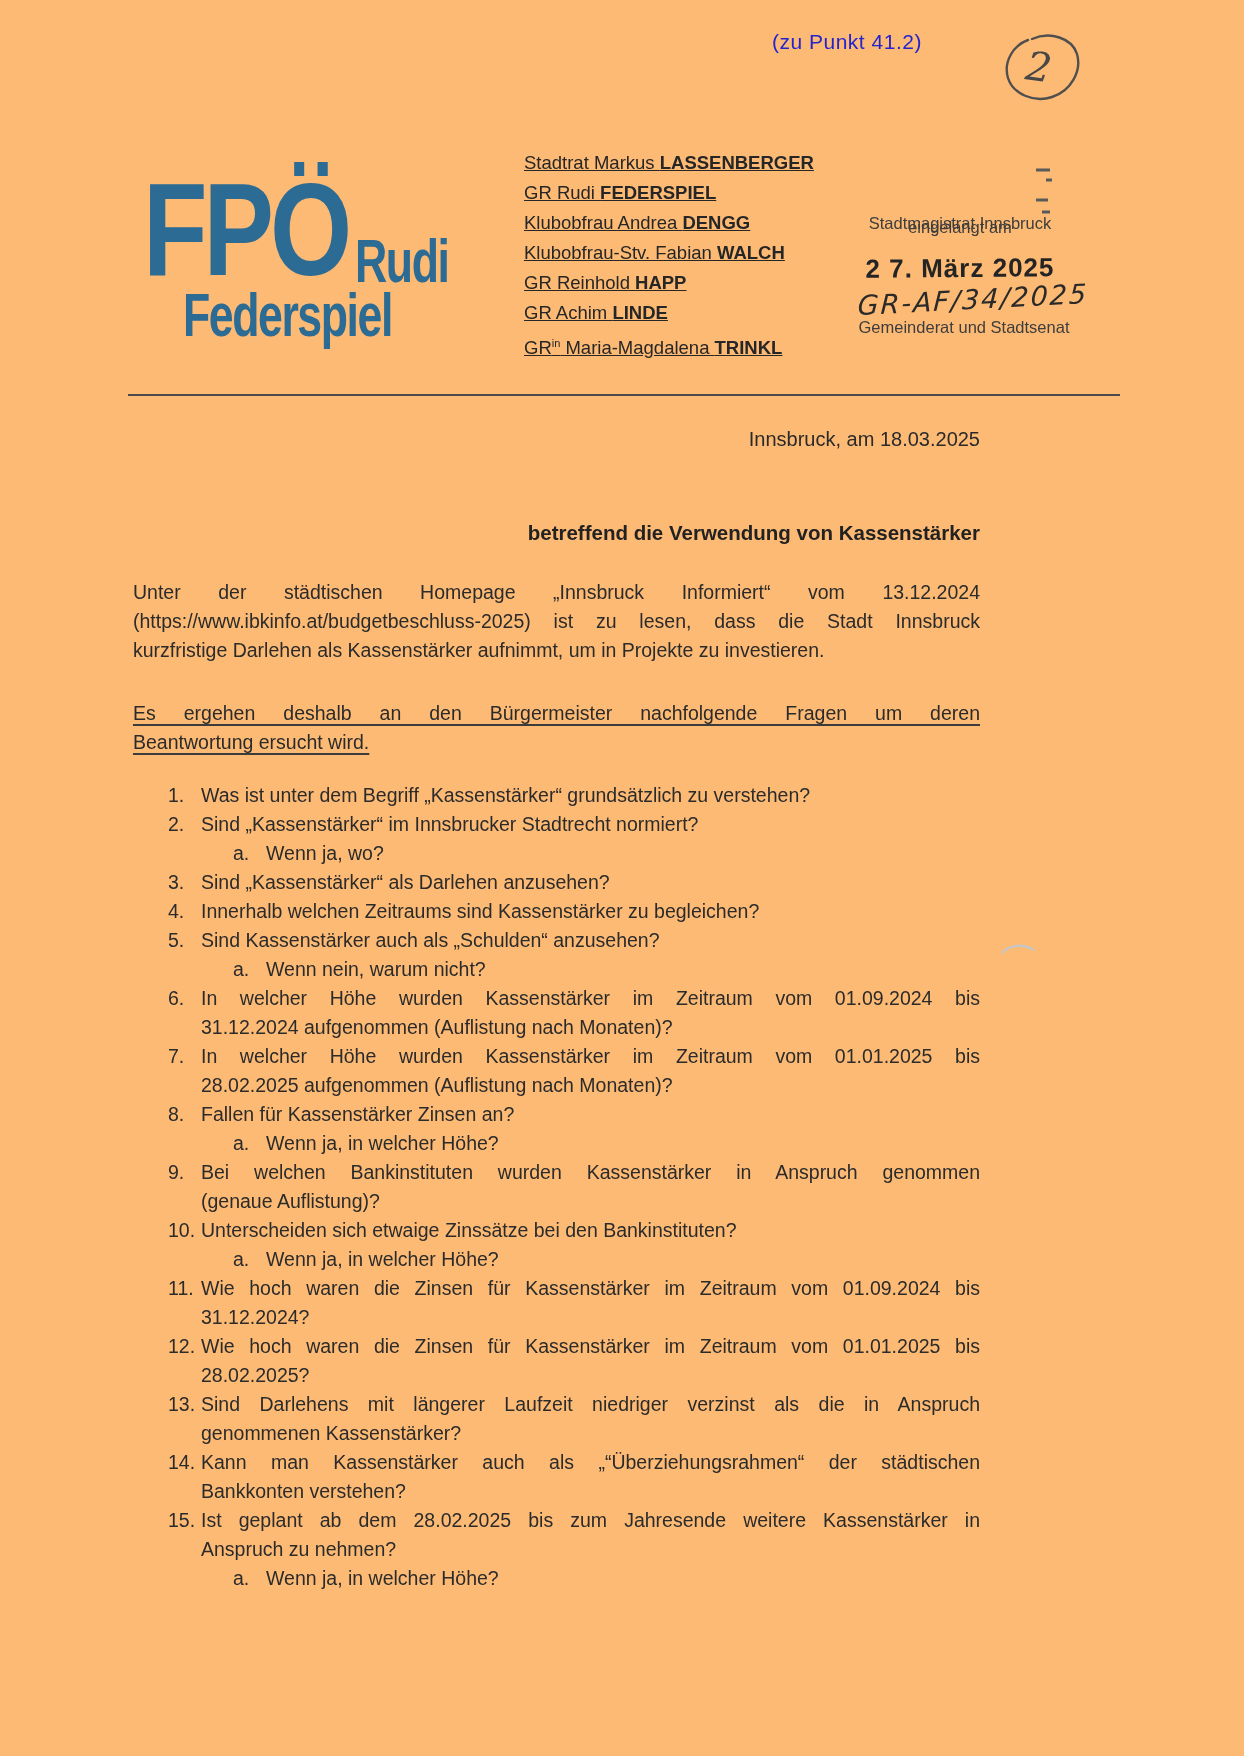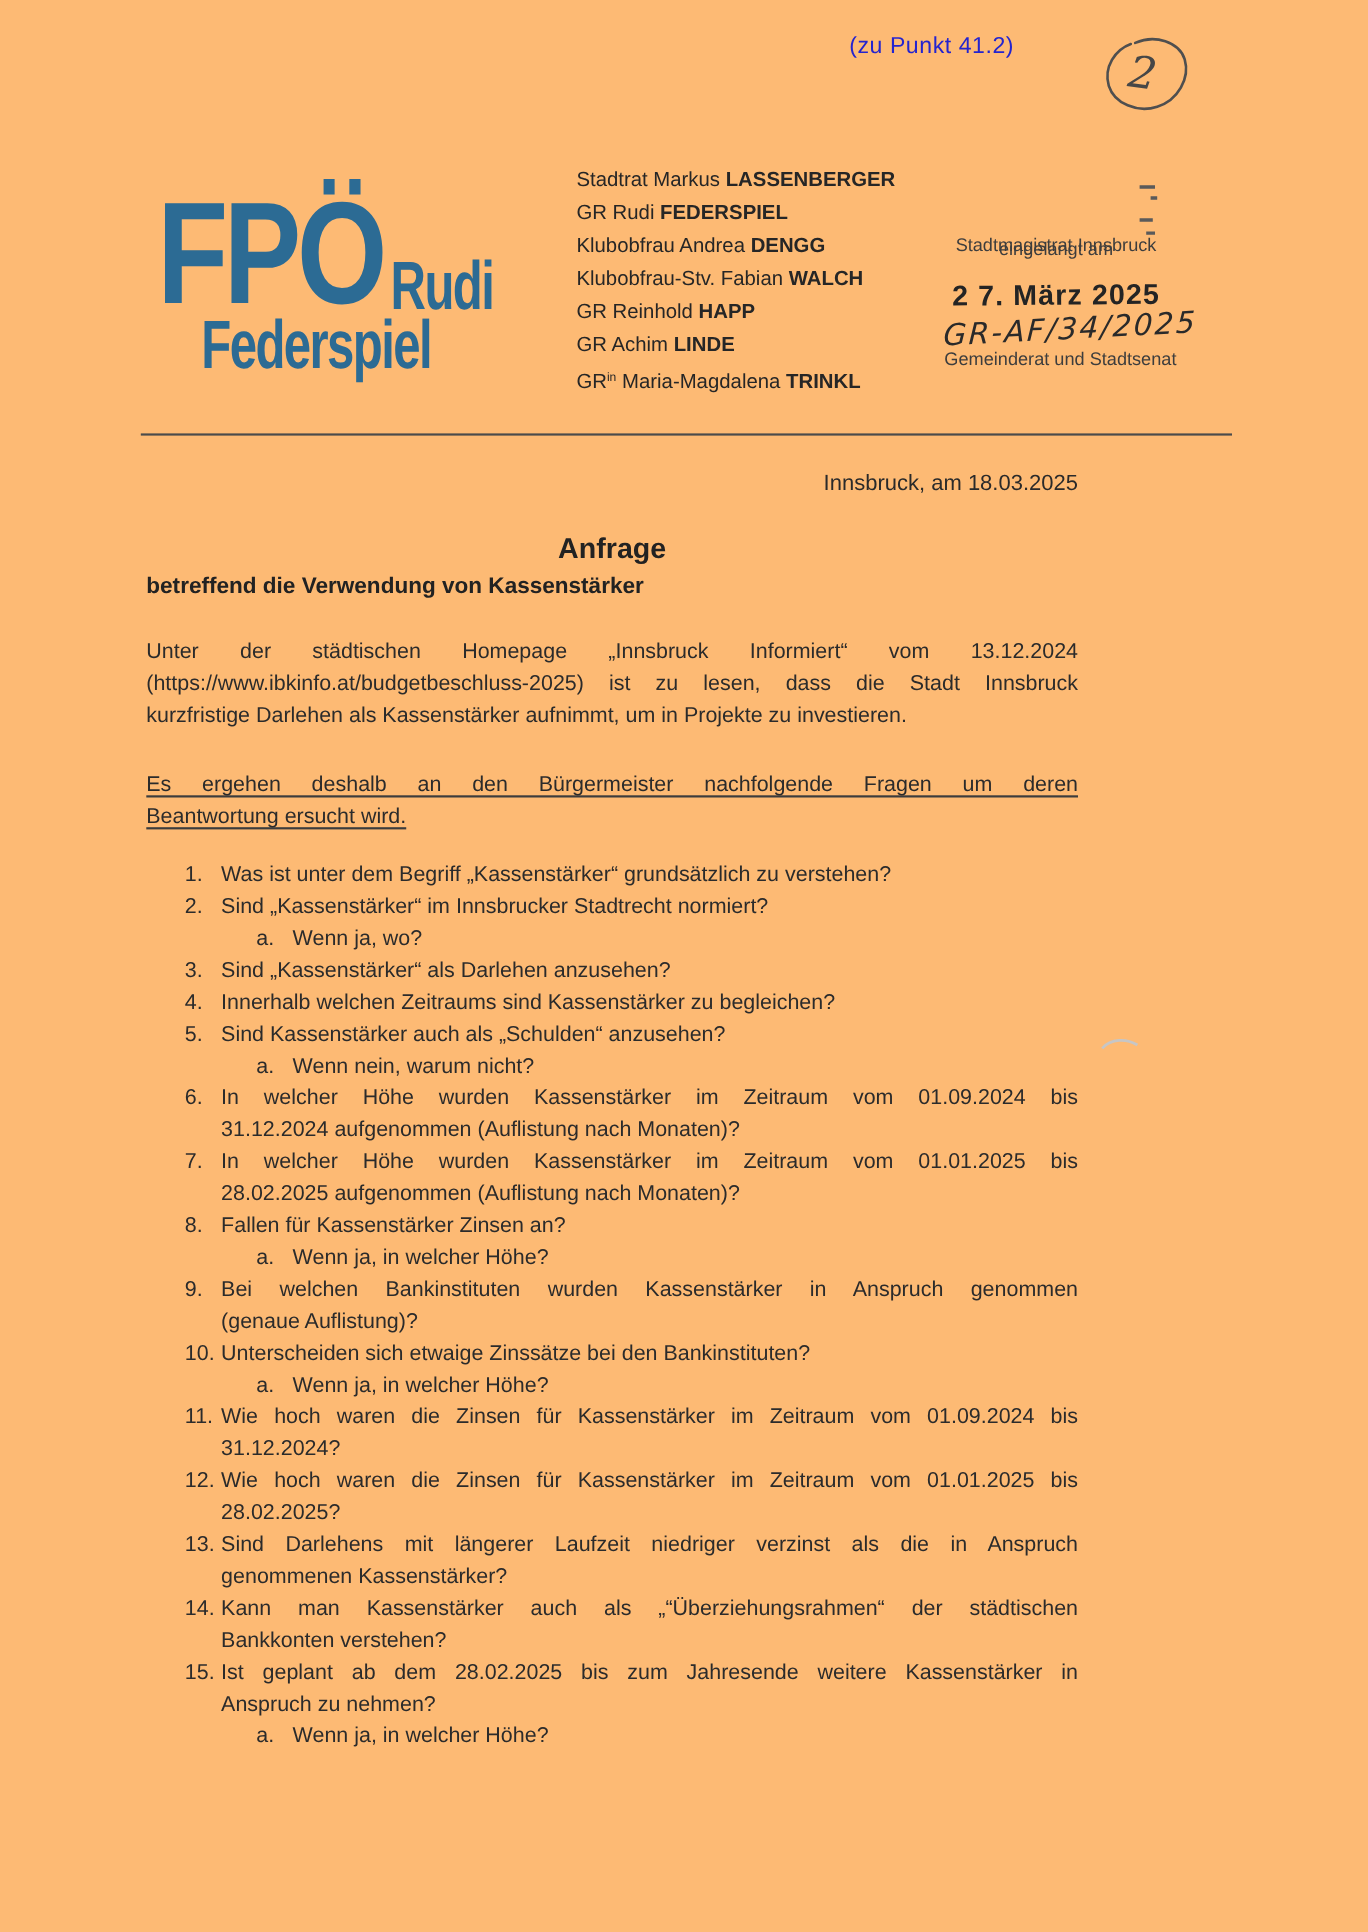--- a/index.html
+++ b/index.html
@@ -27,21 +27,21 @@
   .logo .rudi{
     position:absolute;left:212px;top:72px;font-size:62px;line-height:1;
     letter-spacing:-2px;transform:scaleX(.72);transform-origin:left top;white-space:nowrap;
   }
   .logo .feder{
     position:absolute;left:40px;top:126px;font-size:62px;line-height:1;
     letter-spacing:-2px;transform:scaleX(.72);transform-origin:left top;white-space:nowrap;
   }
 
   
-  .signatories{left:524px;top:148px;font-size:18.5px;line-height:30px;color:#262626;}
+  .signatories{left:524px;top:148px;font-size:18.5px;line-height:30px;color:#262626;text-decoration:underline;}
   .sig-row sup{font-size:11px;}
   .sig-row b{font-weight:bold;}
 
   
   .stamp-line{color:#3d3d3d;text-align:center;}
   .st1{left:835px;top:214px;width:250px;font-size:16.5px;}
   .st2{left:835px;top:218px;width:250px;font-size:16.5px;}
   .st-date{
     left:835px;top:253px;width:250px;text-align:center;font-size:26px;font-weight:bold;
     color:#242424;letter-spacing:1px;transform:rotate(-.5deg);
@@ -53,21 +53,21 @@
   }
   .st3{left:828px;top:318px;width:272px;font-size:16.5px;}
   .st-ticks{left:1032px;top:164px;}
 
   
   .divider{left:128px;top:394px;width:992px;height:2px;background:#4b4b4b;}
 
   
   .dateline{left:133px;top:428px;width:847px;text-align:right;font-size:20px;color:#2a2a2a;}
   .doc-title{left:133px;top:483px;width:847px;text-align:center;font-size:26px;font-weight:bold;color:#222;}
-  .doc-subtitle{left:133px;top:521px;width:847px;text-align:left;font-size:20.5px;font-weight:bold;color:#222;}
+  .doc-subtitle{left:133px;top:521px;width:847px;text-align:right;font-size:20.5px;font-weight:bold;color:#222;}
 
   .para{left:133px;width:847px;font-size:19.5px;line-height:29px;color:#2b2b2b;}
   .intro{top:578px;}
   .request{top:699px;}
   .jfull{text-align:justify;text-align-last:justify;}
   .request .p-line{
     text-decoration:underline;text-decoration-thickness:1.6px;text-underline-offset:4px;
     text-decoration-color:#3c3c3c;
   }
 
@@ -118,21 +118,20 @@
   <div class="abs st-hand">GR-AF/34/2025</div>
   <div class="abs stamp-line st3">Gemeinderat und Stadtsenat</div>
   <svg class="abs st-ticks" width="24" height="70" viewBox="0 0 24 70">
     <path d="M4 6 h14 M14 16 h6 M4 36 h12 M10 48 h8" stroke="#5a5a5a" stroke-width="3" fill="none"></path>
   </svg>
 
   <div class="abs divider"></div>
 
   <div class="abs dateline">Innsbruck, am 18.03.2025</div>
 
-  <div class="abs doc-title">Anfrage</div>
   <div class="abs doc-subtitle">betreffend die Verwendung von Kassenstärker</div>
 
   <div class="abs para intro">
       <div class="p-line jfull">Unter der städtischen Homepage „Innsbruck Informiert“ vom 13.12.2024</div>
       <div class="p-line jfull">(https://www.ibkinfo.at/budgetbeschluss-2025) ist zu lesen, dass die Stadt Innsbruck</div>
       <div class="p-line">kurzfristige Darlehen als Kassenstärker aufnimmt, um in Projekte zu investieren.</div>
     </div>
 
   <div class="abs para request">
       <div class="p-line jfull">Es ergehen deshalb an den Bürgermeister nachfolgende Fragen um deren</div>

